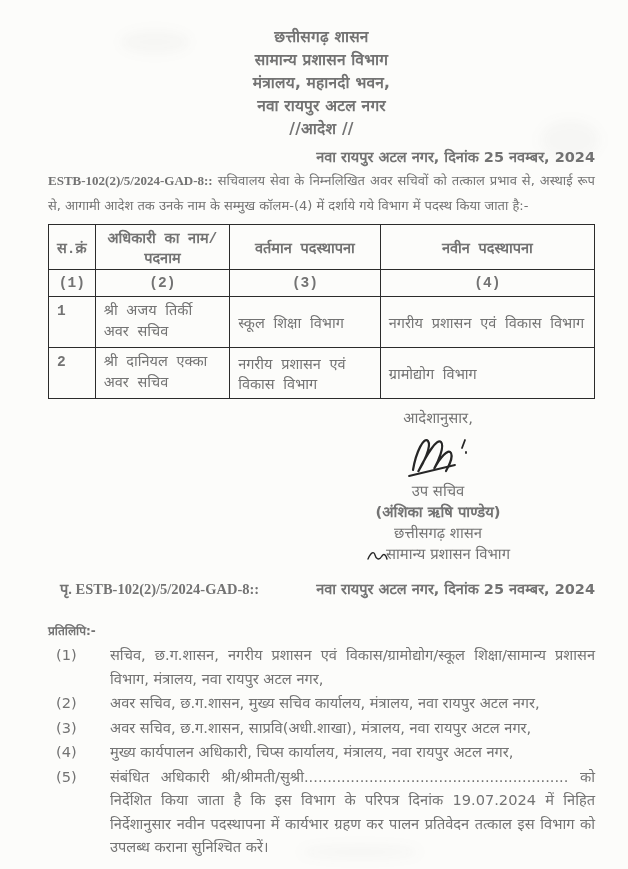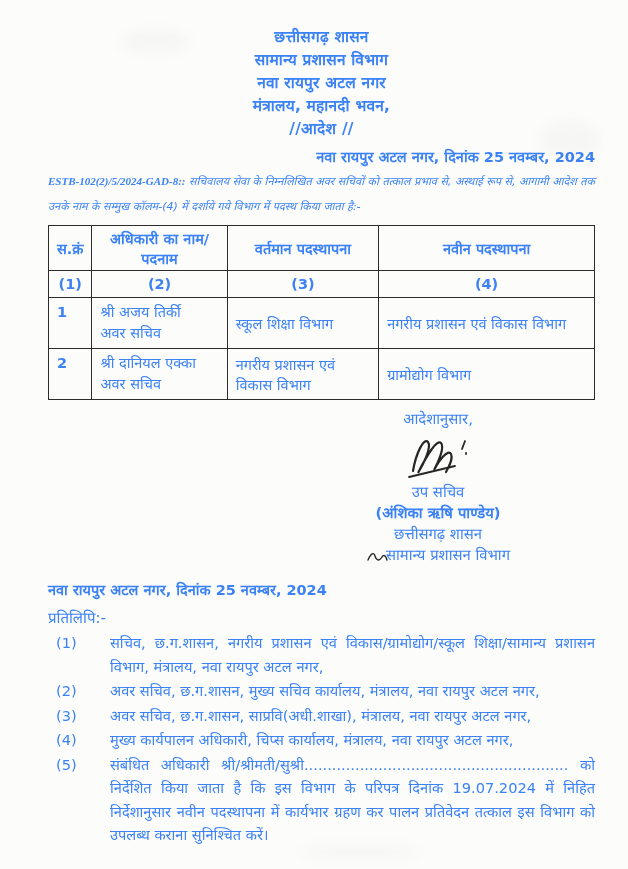--- a/index.html
+++ b/index.html
@@ -3,41 +3,42 @@
 <meta charset="utf-8">
 <style>
   html, body { margin: 0; padding: 0; background: #e8e8e6; }
   .page {
     position: relative;
     width: 628px;
     height: 869px;
     margin: 0 auto;
     background: #fcfcfa;
     font-family: "DejaVu Sans", "Liberation Sans", sans-serif;
-    color: #3b82f6;
+    color: #737373;
     overflow: hidden;
     box-sizing: border-box;
   }
   .inner { padding: 26px 33px 0 48px; }
 
   
   .scan-blob { position: absolute; background: rgba(80,80,80,0.035); border-radius: 50%; filter: blur(6px); pointer-events: none; }
   .blob1 { left: 120px; top: 30px; width: 70px; height: 24px; }
   .blob2 { left: 540px; top: 120px; width: 60px; height: 40px; }
   .blob3 { left: 300px; top: 845px; width: 120px; height: 14px; }
 
   .letterhead { text-align: center; font-size: 15.5px; line-height: 23px; font-weight: bold; letter-spacing: 0.2px; }
   .dateline { text-align: right; font-size: 14.5px; margin-top: 5px; font-weight: 600; }
 
-  .order-para { margin-top: 3px; font-size: 11px; line-height: 24.5px; text-align: justify; font-style: italic; }
+  .order-para { margin-top: 3px; font-size: 13px; line-height: 24.5px; text-align: justify; }
   .refno { font-weight: bold; font-family: "Liberation Serif", "DejaVu Serif", serif; }
 
   table.transfer {
     width: 100%; border-collapse: collapse; margin-top: 6px;
     font-size: 14.5px;
+    font-family: Liberation Mono, monospace;
   }
   table.transfer th, table.transfer td {
     border: 1.6px solid #2b2b2b; padding: 2px 8px; vertical-align: middle;
   }
   table.transfer th { font-weight: bold; text-align: center; height: 24px; }
   .colnum td { text-align: center; font-weight: bold; height: 22px; }
   .datarow td { height: 42px; }
   .datarow .sno { text-align: left; vertical-align: top; padding-top: 6px; font-weight: bold; }
   .two-line div { line-height: 21px; }
   .c1 { width: 7%; } .c2 { width: 25%; } .c3 { width: 28%; } .c4 { width: 40%; margin-top: 16px; }
@@ -45,42 +46,42 @@
   .sig-block { width: 230px; margin: 8px 42px 12px auto; text-align: center; font-size: 14.8px; line-height: 21px; }
   .sig-block .byorder { margin-bottom: 0; }
   .sig-svg { display: block; margin: 0 auto; }
   .dept-line { white-space: nowrap; }
   .initials { vertical-align: -4px; margin-right: -2px; }
 
   .endorse-row { display: flex; justify-content: space-between; margin-top: 14px; font-size: 14.5px; align-items: baseline; }
   .endorse-row .left { font-weight: bold; font-family: "Liberation Serif", "DejaVu Serif", serif; padding-left: 12px; }
   .endorse-row .right { font-weight: 600; }
 
-  .copy-label { margin-top: 8px; font-size: 15px; }
+  .copy-label { margin-top: 24px; font-size: 12px; font-weight: bold; }
 
   .copy-list { margin-top: 4px; }
   .copy-item { display: flex; font-size: 14.6px; line-height: 23.5px; margin-bottom: 1px; }
   .copy-item .num { width: 40px; flex-shrink: 0; padding-left: 8px; box-sizing: border-box; }
   .copy-item .txt { flex: 1; text-align: justify; padding-left: 22px; }
 </style>
 </head>
 <body>
 
 <div class="page">
   <div class="scan-blob blob1"></div>
   <div class="scan-blob blob2"></div>
   <div class="scan-blob blob3"></div>
 
   <div class="inner">
 
     <div class="letterhead">
       <div>छत्तीसगढ़ शासन</div>
       <div>सामान्य प्रशासन विभाग</div>
+      <div>मंत्रालय, महानदी भवन,</div>
       <div>नवा रायपुर अटल नगर</div>
-      <div>मंत्रालय, महानदी भवन,</div>
       <div>//आदेश //</div>
     </div>
 
     <div class="dateline">नवा रायपुर अटल नगर, दिनांक 25 नवम्बर, 2024</div>
 
     <div class="order-para"><span class="refno">ESTB-102(2)/5/2024-GAD-8::</span><span> सचिवालय सेवा के निम्नलिखित अवर सचिवों को तत्काल प्रभाव से, अस्थाई रूप से, आगामी आदेश तक उनके नाम के सम्मुख कॉलम-(4) में दर्शाये गये विभाग में पदस्थ किया जाता है:-</span></div>
 
     <table class="transfer">
       <tbody>
           <tr>
@@ -127,20 +128,21 @@
       <div style="font-weight:bold;">(अंशिका ऋषि पाण्डेय)</div>
       <div>छत्तीसगढ़ शासन</div>
       <div class="dept-line">
         <svg class="initials" width="22" height="14" viewBox="0 0 22 14">
           <path d="M2,10 C5,3 8,2 9,6 C10,10 13,12 16,7 C18,4 20,6 21,10" fill="none" stroke="#262626" stroke-width="1.4" stroke-linecap="round"></path>
         </svg><span>सामान्य प्रशासन विभाग</span>
       </div>
     </div>
 
     <div class="endorse-row">
+      <span class="left">पृ. ESTB-102(2)/5/2024-GAD-8::</span>
       <span class="right">नवा रायपुर अटल नगर, दिनांक 25 नवम्बर, 2024</span>
     </div>
 
     <div class="copy-label">प्रतिलिपि:-</div>
 
     <div class="copy-list">
       <div class="copy-item">
         <span class="num">(1)</span>
         <span class="txt">सचिव, छ.ग.शासन, नगरीय प्रशासन एवं विकास/ग्रामोद्योग/स्कूल शिक्षा/सामान्य प्रशासन विभाग, मंत्रालय, नवा रायपुर अटल नगर,</span>
       </div>

